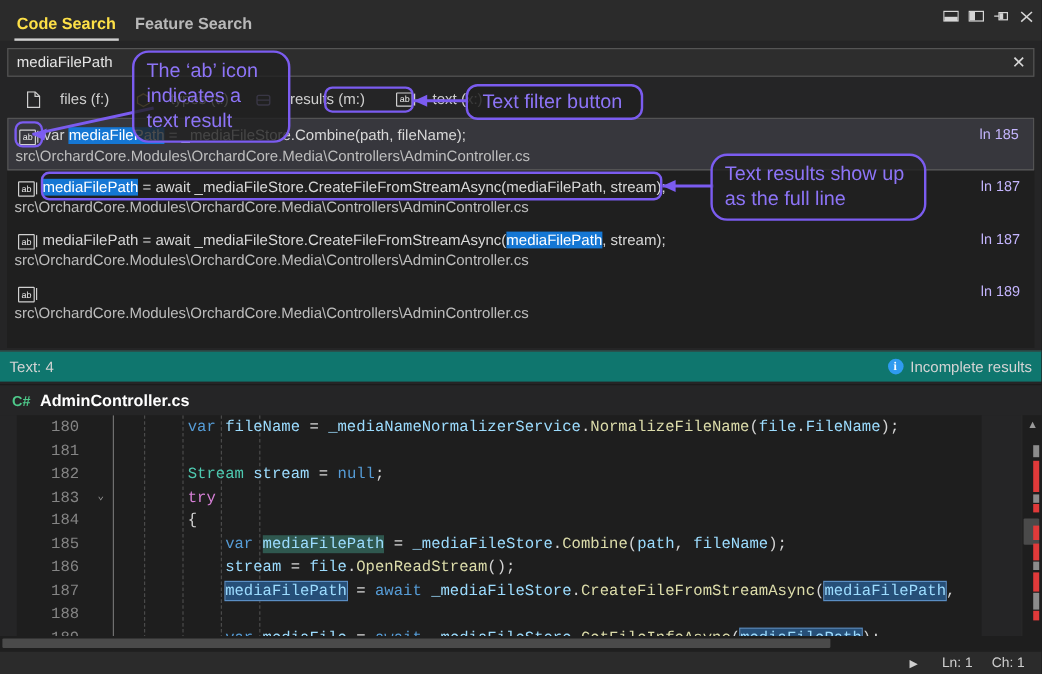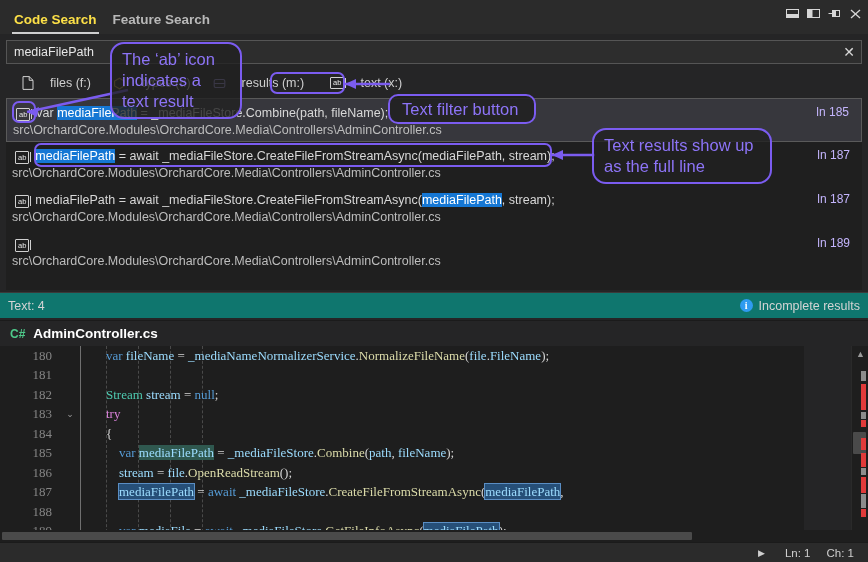--- a/index.html
+++ b/index.html
@@ -130,23 +130,23 @@
   .fileheader {
     position: absolute; left: 0; top: 320px; width: 868px; height: 26px;
     background: #252526; display: flex; align-items: center; gap: 8px;
     padding-left: 10px; border-top: 1px solid #1b1b1b;
   }
   .cs-glyph { color: #4ec98a; font-size: 12px; font-weight: bold; }
   .fname { color: #ffffff; font-size: 13.5px; font-weight: bold; }
 
   
   .editor {
-    position: absolute; left: 0; top: 346px; width: 804px; height: 196px;
+    position: absolute; left: 14px; top: 346px; width: 804px; height: 196px;
     background: #1e1e1e; overflow: hidden;
-    font-family: Liberation Serif, serif;
+    font-family: Liberation Mono, monospace;
     font-size: 13px;
   }
   .coderow { display: flex; height: 19.5px; align-items: center; }
   .gutter {
     width: 62px; text-align: right; padding-right: 10px;
     color: #858585; font-size: 13px; flex: 0 0 62px;
   }
   .fold {
     width: 16px; flex: 0 0 16px; color: #9a9a9a; font-size: 9px;
     text-align: center;
@@ -467,20 +467,20 @@
     <polygon points="552,155 563,150 563,160" fill="#7b5cf0"></polygon>
   </svg>
 
   <div class="hiliteframe" style="left:12px; top:101px; width:24px; height:22px;"></div>
   <div class="hiliteframe" style="left:270px; top:72px; width:75px; height:22px;"></div>
   <div class="hiliteframe" style="left:34px; top:143px; width:518px; height:24px;"></div>
 
   <div class="anno" style="left:110px; top:42px; width:132px;">
     <span>The ‘ab’ icon indicates a text result</span>
   </div>
-  <div class="anno plain" style="left:388px; top:70px; width:148px; height:30px; display:flex; align-items:center;margin-top:24px;">
+  <div class="anno plain" style="left:388px; top:70px; width:148px; height:30px; display:flex; align-items:center;">
     <span>Text filter button</span>
   </div>
   <div class="anno" style="left:592px; top:128px; width:180px;">
     <span>Text results show up as the full line</span>
   </div>
 
 </div>
 
 </body></html>

